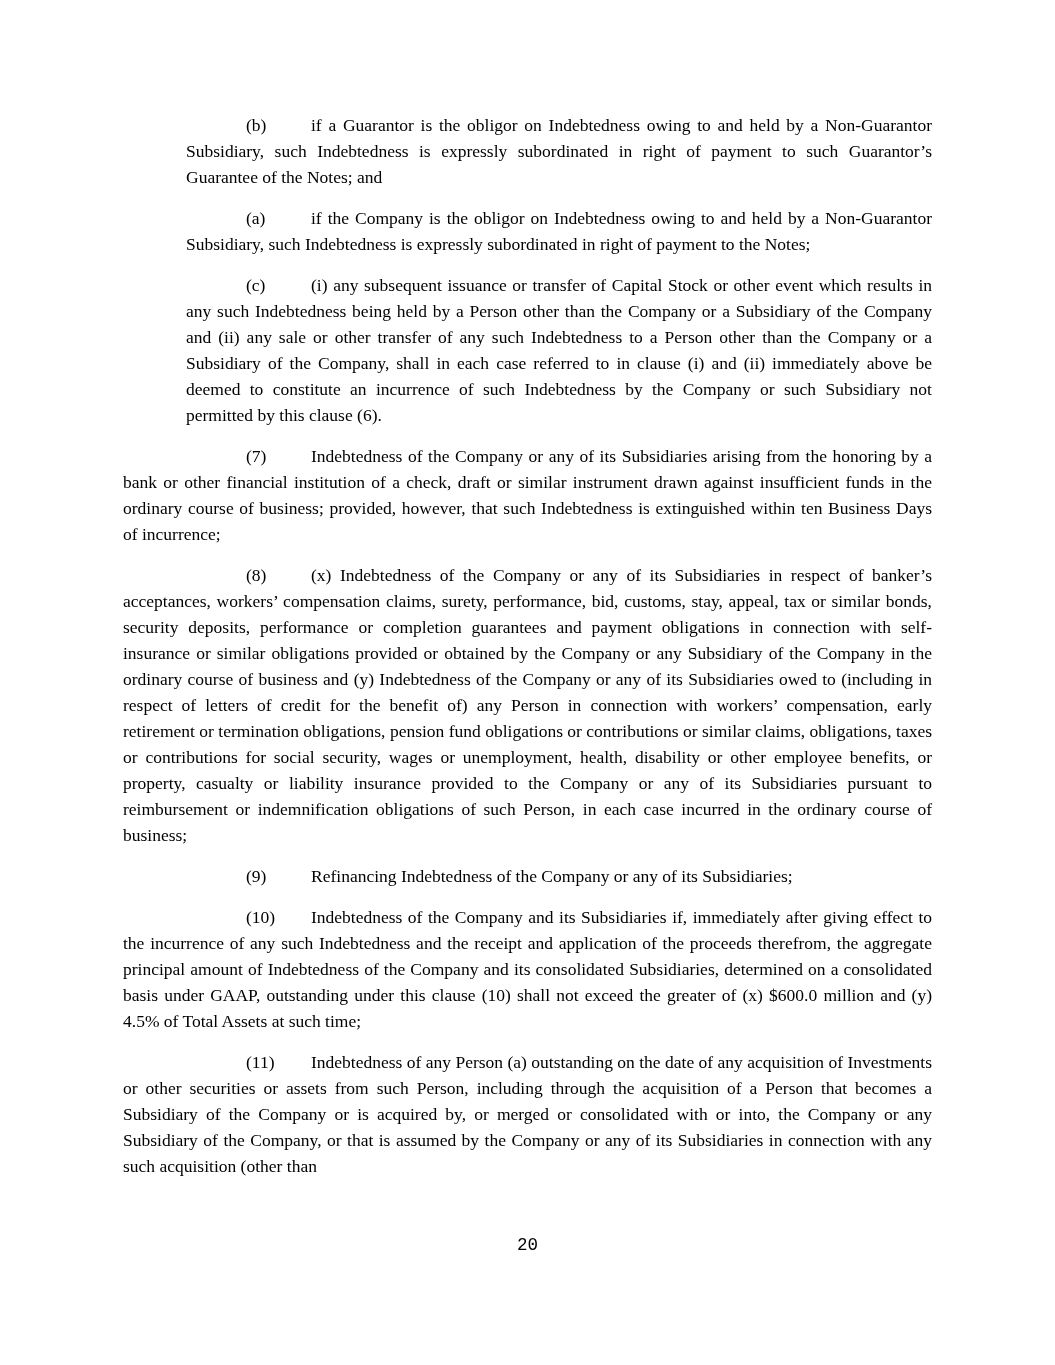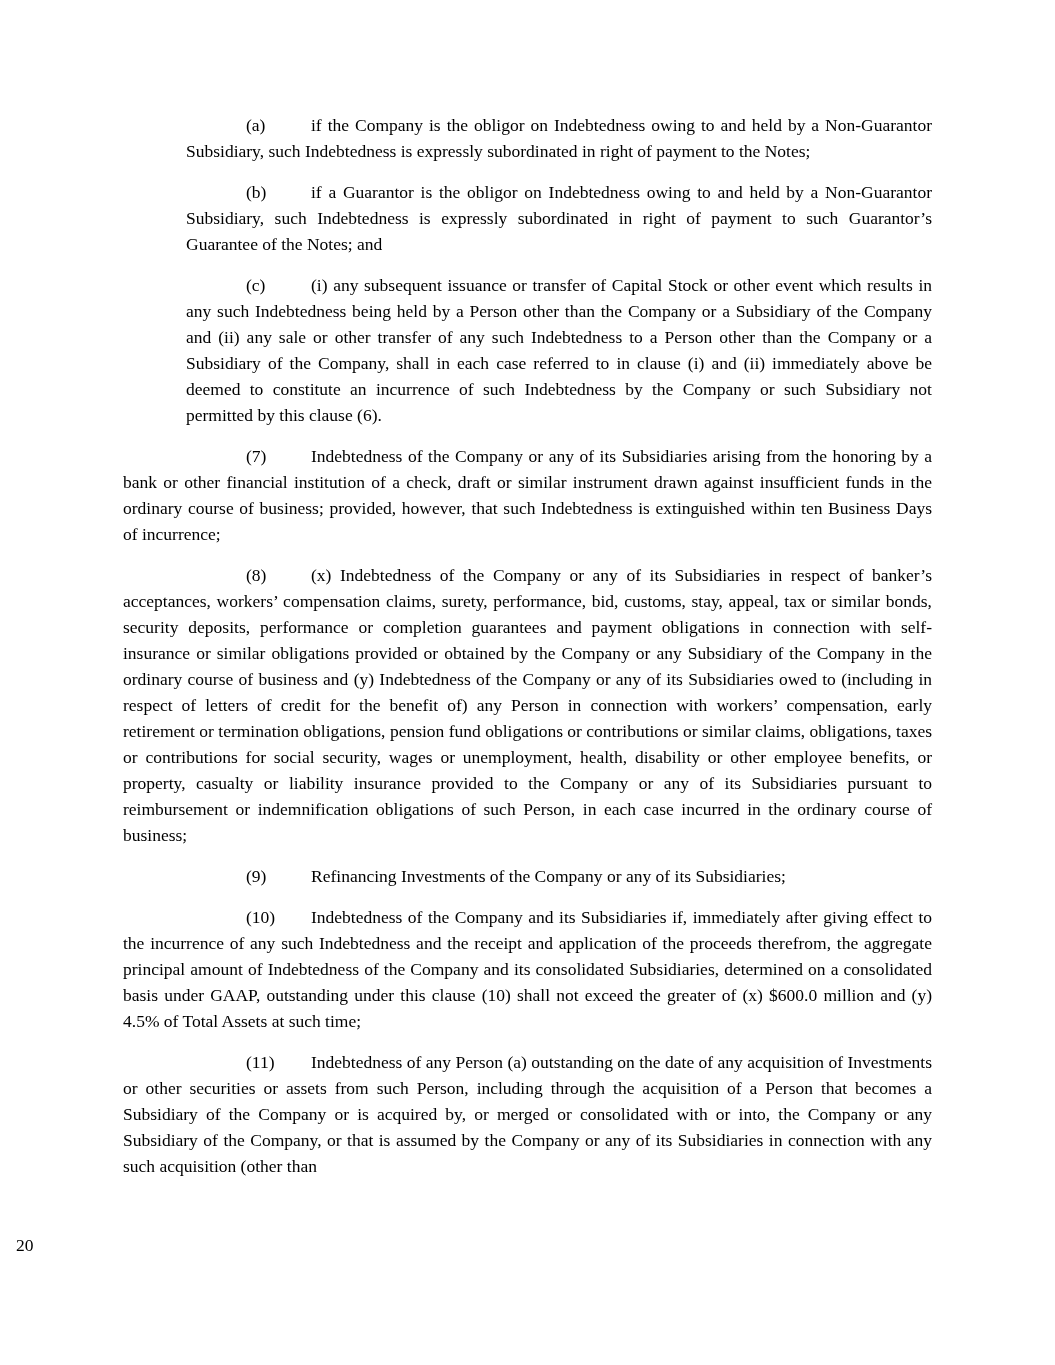--- a/index.html
+++ b/index.html
@@ -38,34 +38,34 @@
     width: 65px;
     text-indent: 0;
   }
   .u {
   }
   .page-number {
     position: absolute;
     left: 0;
     right: 0;
     top: 1232px;
-    font-family: Liberation Serif, serif;
+    text-align: center;
+    font-family: Liberation Mono, monospace;
     font-size: 17.5px;
     color: #000000;
-    margin-left: 16px;
   }
 </style>
 </head>
 <body>
 
 <div class="page">
   <div class="content">
+      <p class="para lettered"><span class="label">(b)</span><span>if a Guarantor is the obligor on Indebtedness owing to and held by a Non-Guarantor Subsidiary, such Indebtedness is expressly subordinated in right of payment to such Guarantor’s Guarantee of the Notes; and</span></p>
       <p class="para lettered"><span class="label">(a)</span><span>if the Company is the obligor on Indebtedness owing to and held by a Non-Guarantor Subsidiary, such Indebtedness is expressly subordinated in right of payment to the Notes;</span></p>
-      <p class="para lettered"><span class="label">(b)</span><span>if a Guarantor is the obligor on Indebtedness owing to and held by a Non-Guarantor Subsidiary, such Indebtedness is expressly subordinated in right of payment to such Guarantor’s Guarantee of the Notes; and</span></p>
       <p class="para lettered"><span class="label">(c)</span><span>(i) any subsequent issuance or transfer of Capital Stock or other event which results in any such Indebtedness being held by a Person other than the Company or a Subsidiary of the Company and (ii) any sale or other transfer of any such Indebtedness to a Person other than the Company or a Subsidiary of the Company, shall in each case referred to in clause (i) and (ii) immediately above be deemed to constitute an incurrence of such Indebtedness by the Company or such Subsidiary not permitted by this clause (6).</span></p>
       <p class="para numbered"><span class="label">(7)</span><span>Indebtedness of the Company or any of its Subsidiaries arising from the honoring by a bank or other financial institution of a check, draft or similar instrument drawn against insufficient funds in the ordinary course of business; </span><span class="u">provided</span><span>, </span><span class="u">however</span><span>, that such Indebtedness is extinguished within ten Business Days of incurrence;</span></p>
       <p class="para numbered"><span class="label">(8)</span><span>(x) Indebtedness of the Company or any of its Subsidiaries in respect of banker’s acceptances, workers’ compensation claims, surety, performance, bid, customs, stay, appeal, tax or similar bonds, security deposits, performance or completion guarantees and payment obligations in connection with self-insurance or similar obligations provided or obtained by the Company or any Subsidiary of the Company in the ordinary course of business and (y) Indebtedness of the Company or any of its Subsidiaries owed to (including in respect of letters of credit for the benefit of) any Person in connection with workers’ compensation, early retirement or termination obligations, pension fund obligations or contributions or similar claims, obligations, taxes or contributions for social security, wages or unemployment, health, disability or other employee benefits, or property, casualty or liability insurance provided to the Company or any of its Subsidiaries pursuant to reimbursement or indemnification obligations of such Person, in each case incurred in the ordinary course of business;</span></p>
-      <p class="para numbered"><span class="label">(9)</span><span>Refinancing Investments of the Company or any of its Subsidiaries;</span></p>
+      <p class="para numbered"><span class="label">(9)</span><span>Refinancing Indebtedness of the Company or any of its Subsidiaries;</span></p>
       <p class="para numbered"><span class="label">(10)</span><span>Indebtedness of the Company and its Subsidiaries if, immediately after giving effect to the incurrence of any such Indebtedness and the receipt and application of the proceeds therefrom, the aggregate principal amount of Indebtedness of the Company and its consolidated Subsidiaries, determined on a consolidated basis under GAAP, outstanding under this clause (10) shall not exceed the greater of (x) $600.0 million and (y) 4.5% of Total Assets at such time;</span></p>
       <p class="para numbered"><span class="label">(11)</span><span>Indebtedness of any Person (a) outstanding on the date of any acquisition of Investments or other securities or assets from such Person, including through the acquisition of a Person that becomes a Subsidiary of the Company or is acquired by, or merged or consolidated with or into, the Company or any Subsidiary of the Company, or that is assumed by the Company or any of its Subsidiaries in connection with any such acquisition (other than</span></p>
     </div>
   <div class="page-number">20</div>
 </div>
 
 </body></html>

